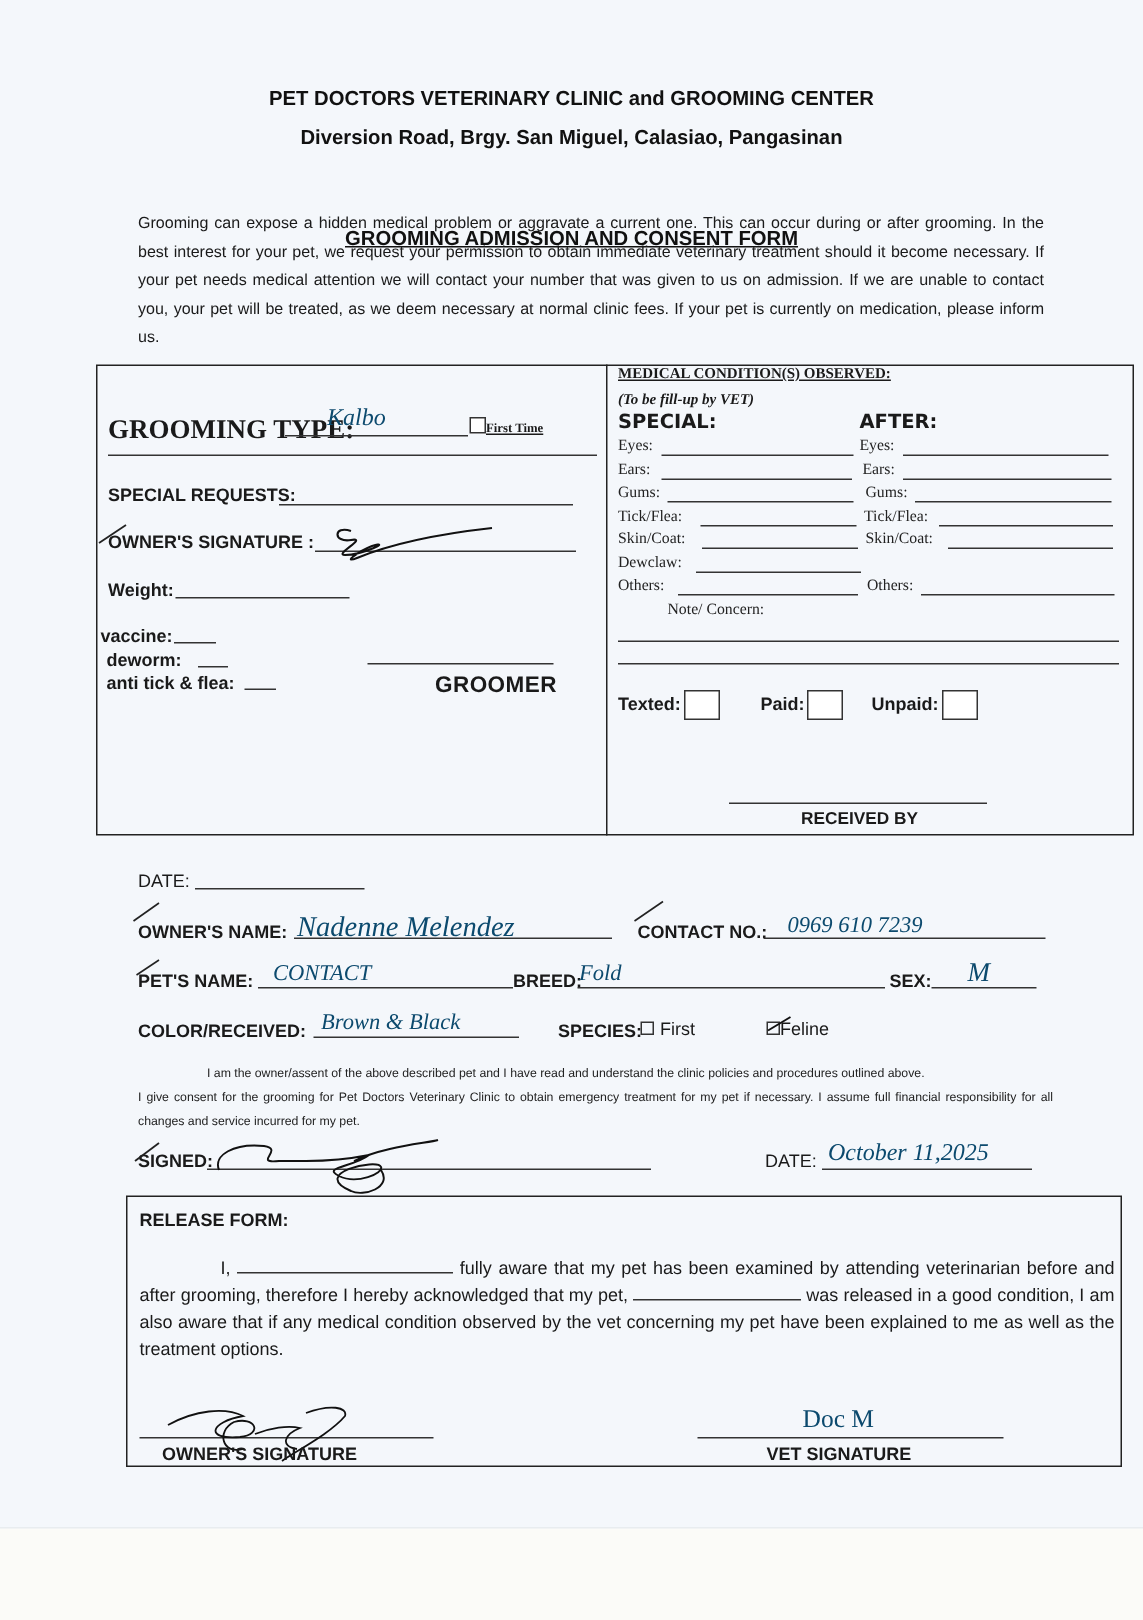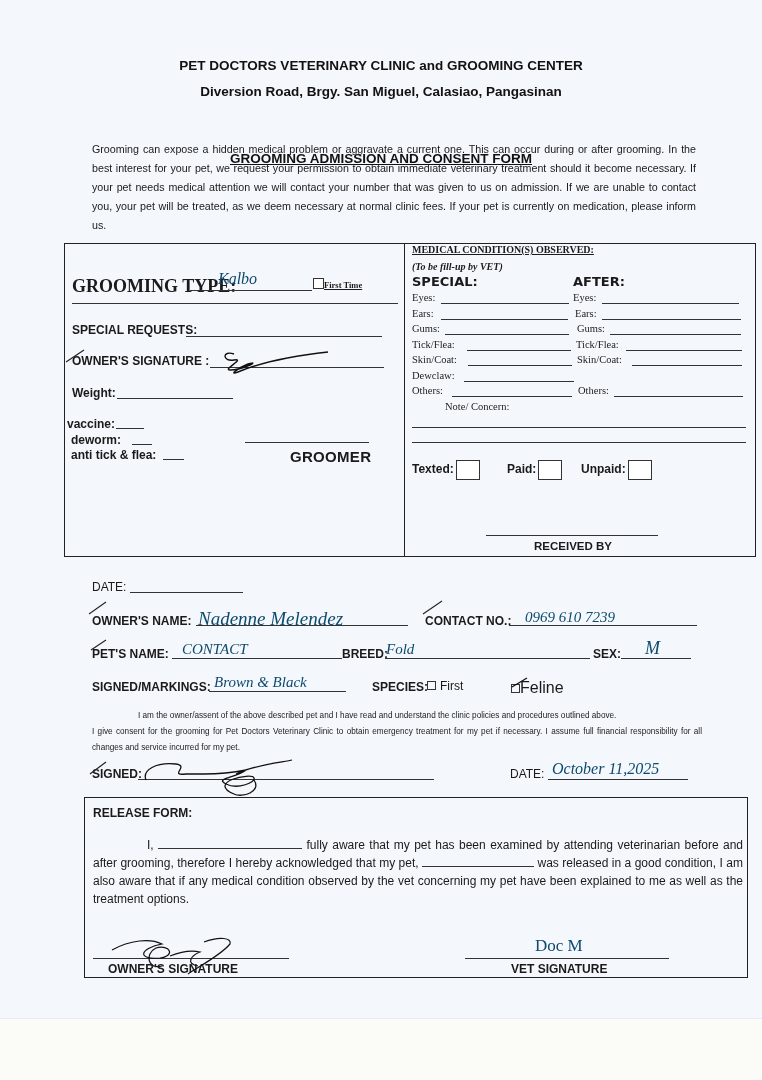--- a/index.html
+++ b/index.html
@@ -131,28 +131,28 @@
 <div class="abs lbl" style="left:92px; top:647px;">PET'S NAME:</div>
 <div class="line" style="left:172px; top:658px; width:170px;"></div>
 <div class="abs hand" style="left:182px; top:641px; font-size:15px;">CONTACT</div>
 <div class="abs lbl" style="left:342px; top:647px;">BREED:</div>
 <div class="line" style="left:385px; top:658px; width:205px;"></div>
 <div class="abs hand" style="left:386px; top:641px; font-size:15px;">Fold</div>
 <div class="abs lbl" style="left:593px; top:647px;">SEX:</div>
 <div class="line" style="left:621px; top:658px; width:70px;"></div>
 <div class="abs hand" style="left:645px; top:638px; font-size:18px;">M</div>
 
-<div class="abs lbl" style="left:92px; top:680px;">SIGNED/MARKINGS:</div>
+<div class="abs lbl" style="left:92px; top:680px;">COLOR/RECEIVED:</div>
 <div class="line" style="left:209px; top:691px; width:137px;"></div>
 <div class="abs hand" style="left:214px; top:674px; font-size:15px;">Brown &amp; Black</div>
 <div class="abs lbl" style="left:372px; top:680px;">SPECIES:</div>
 <div class="abs" style="left:427px; top:679px; font-size:12px; white-space:nowrap;">
   <span style="display:inline-block; width:7px; height:7px; border:1px solid #333; vertical-align:0px; margin-right:4px;"></span><span>First</span>
 </div>
-<div class="abs" style="left:511px; top:679px; font-size:16px; white-space:nowrap;">
+<div class="abs" style="left:511px; top:679px; font-size:12px; white-space:nowrap;">
   <span style="display:inline-block; width:7px; height:7px; border:1px solid #333; vertical-align:0px; position:relative;"></span><span>Feline</span>
 </div>
 <svg class="abs" style="left:510px; top:676px;" width="20" height="14">
     <path d="M2 11 L17 2" stroke="#111" stroke-width="1.3" fill="none"></path>
   </svg>
 
 <svg class="abs" style="left:86px; top:598px;" width="30" height="20">
     <path d="M3 16 L20 4" stroke="#222" stroke-width="1.1" fill="none"></path>
   </svg>
 <svg class="abs" style="left:420px; top:598px;" width="30" height="20">

